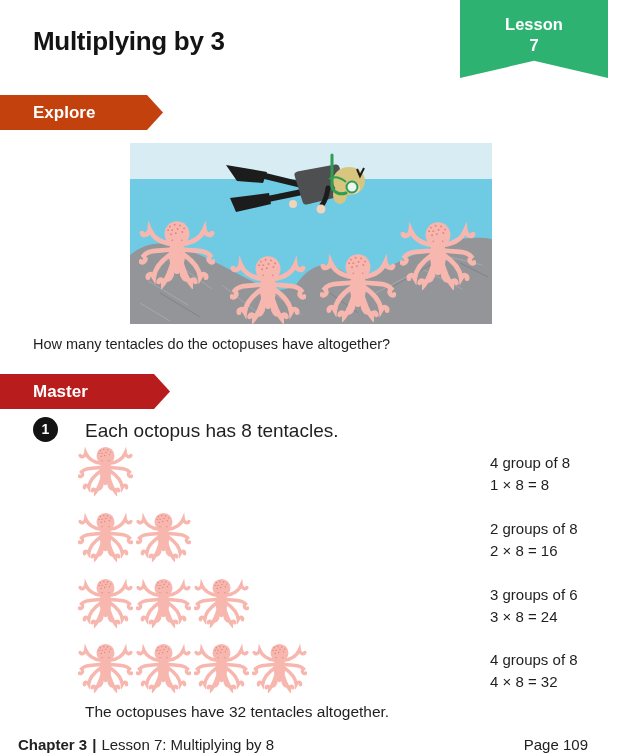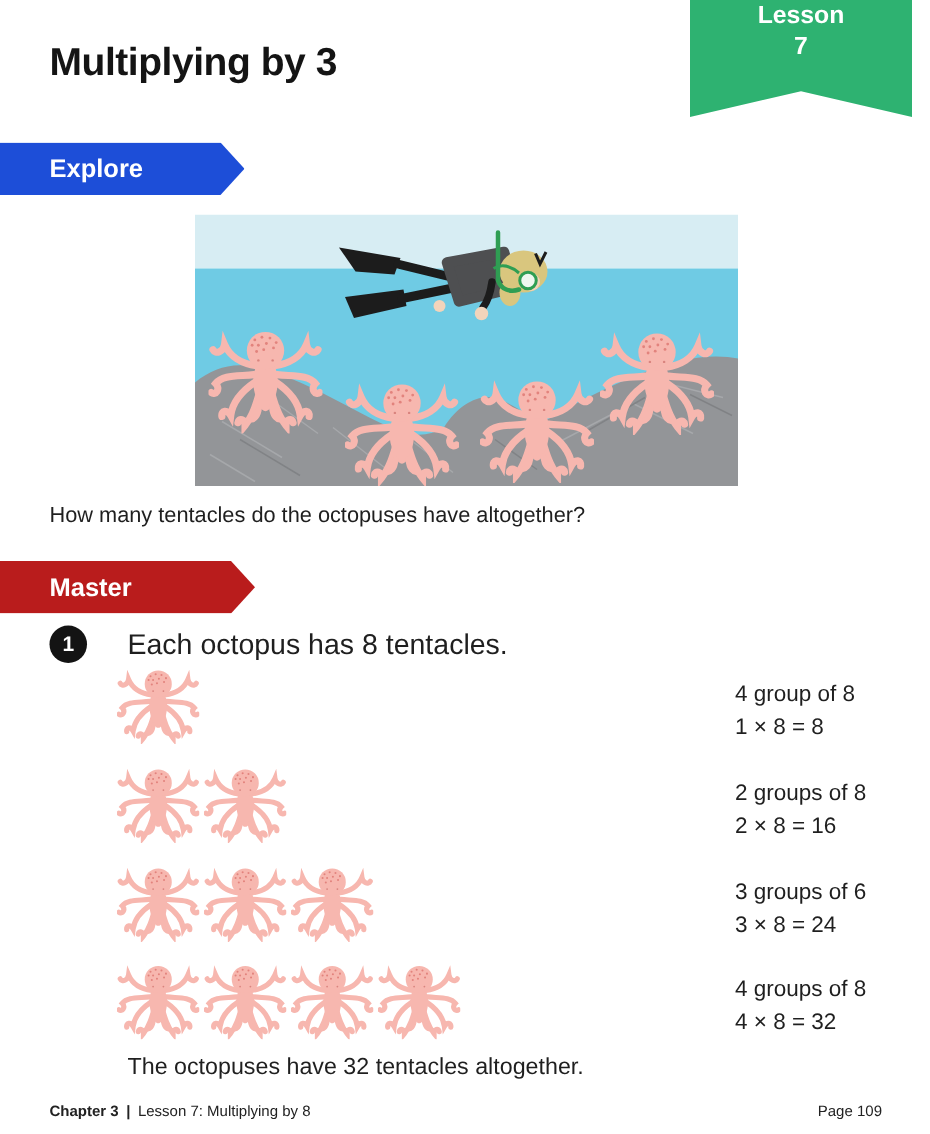--- a/index.html
+++ b/index.html
@@ -9,46 +9,46 @@
   }
   .title {
     position:absolute; left:33px; top:26px; margin:0;
     font-size:26px; font-weight:bold; letter-spacing:-0.3px; color:#141414;
   }
   .lesson-badge {
     position:absolute; left:460px; top:0; width:148px; height:78px;
     background:#2eb271; color:#ffffff;
     clip-path:polygon(0 0, 100% 0, 100% 100%, 50% 78%, 0 100%);
     text-align:center; font-weight:bold; font-size:16.5px; line-height:21px;
-    box-sizing:border-box;
+    padding-top:14px; box-sizing:border-box;
   }
   .banner {
     position:absolute; left:0; height:35px; color:#ffffff; font-weight:bold;
     font-size:17px; line-height:35px; padding-left:33px; box-sizing:border-box;
     clip-path:polygon(0 0, calc(100% - 16px) 0, 100% 50%, calc(100% - 16px) 100%, 0 100%);
   }
-  .banner.explore { top:95px;  width:163px; background:#1d4ed8; }
+  .banner.explore { top:95px;  width:163px; background:#c2410c; }
   .banner.master  { top:374px; width:170px; background:#b91c1c; }
   .scene { position:absolute; left:130px; top:143px; width:362px; height:181px; }
   .scene svg { display:block; width:100%; height:100%; }
   .question  { position:absolute; left:33px; top:336px; margin:0; font-size:14.5px; }
   .problem-number {
     position:absolute; left:33px; top:417px; width:25px; height:25px;
     background:#131313; color:#ffffff; border-radius:50%;
     font-size:14px; font-weight:bold; text-align:center; line-height:25px;
   }
   .statement { position:absolute; left:85px; top:420px; margin:0; font-size:19px; }
   .octo-row  { position:absolute; left:78px; width:535px; height:56px; }
   .octo-icons{ display:flex; gap:3px; }
   .octo-icon { width:55px; height:50px; flex:none; }
   .row-label { position:absolute; left:412px; top:6px; font-size:15px; line-height:22px; }
   .answer    { position:absolute; left:85px; top:703px; margin:0; font-size:15.5px; }
   .footer {
-    position:absolute; left:33px; right:32px; top:736px;
-    display:flex; justify-content:space-between; font-size:10px; color:#222222;
+    position:absolute; left:18px; right:32px; top:736px;
+    display:flex; justify-content:space-between; font-size:15px; color:#222222;
   }
   .footer .chapter { font-weight:bold; }
   .footer .divider { font-weight:bold; margin:0 5px; }
   .defs-holder { position:absolute; width:0; height:0; overflow:hidden; }
 </style>
 </head>
 <body>
 
 <svg class="defs-holder" aria-hidden="true">
   <defs>

